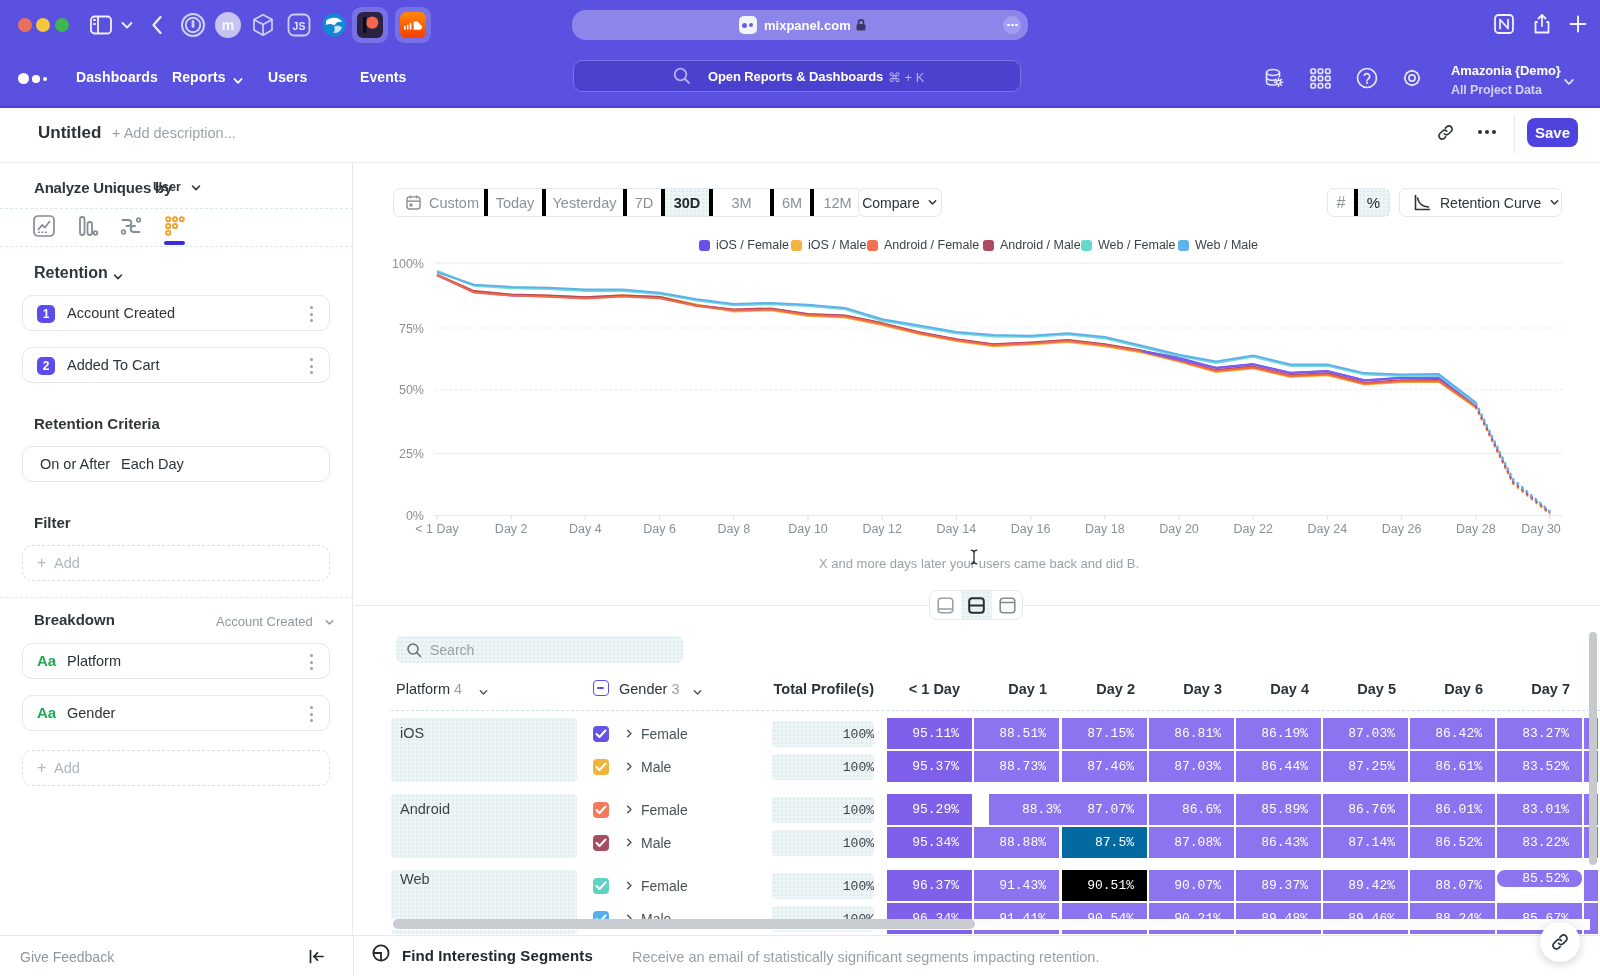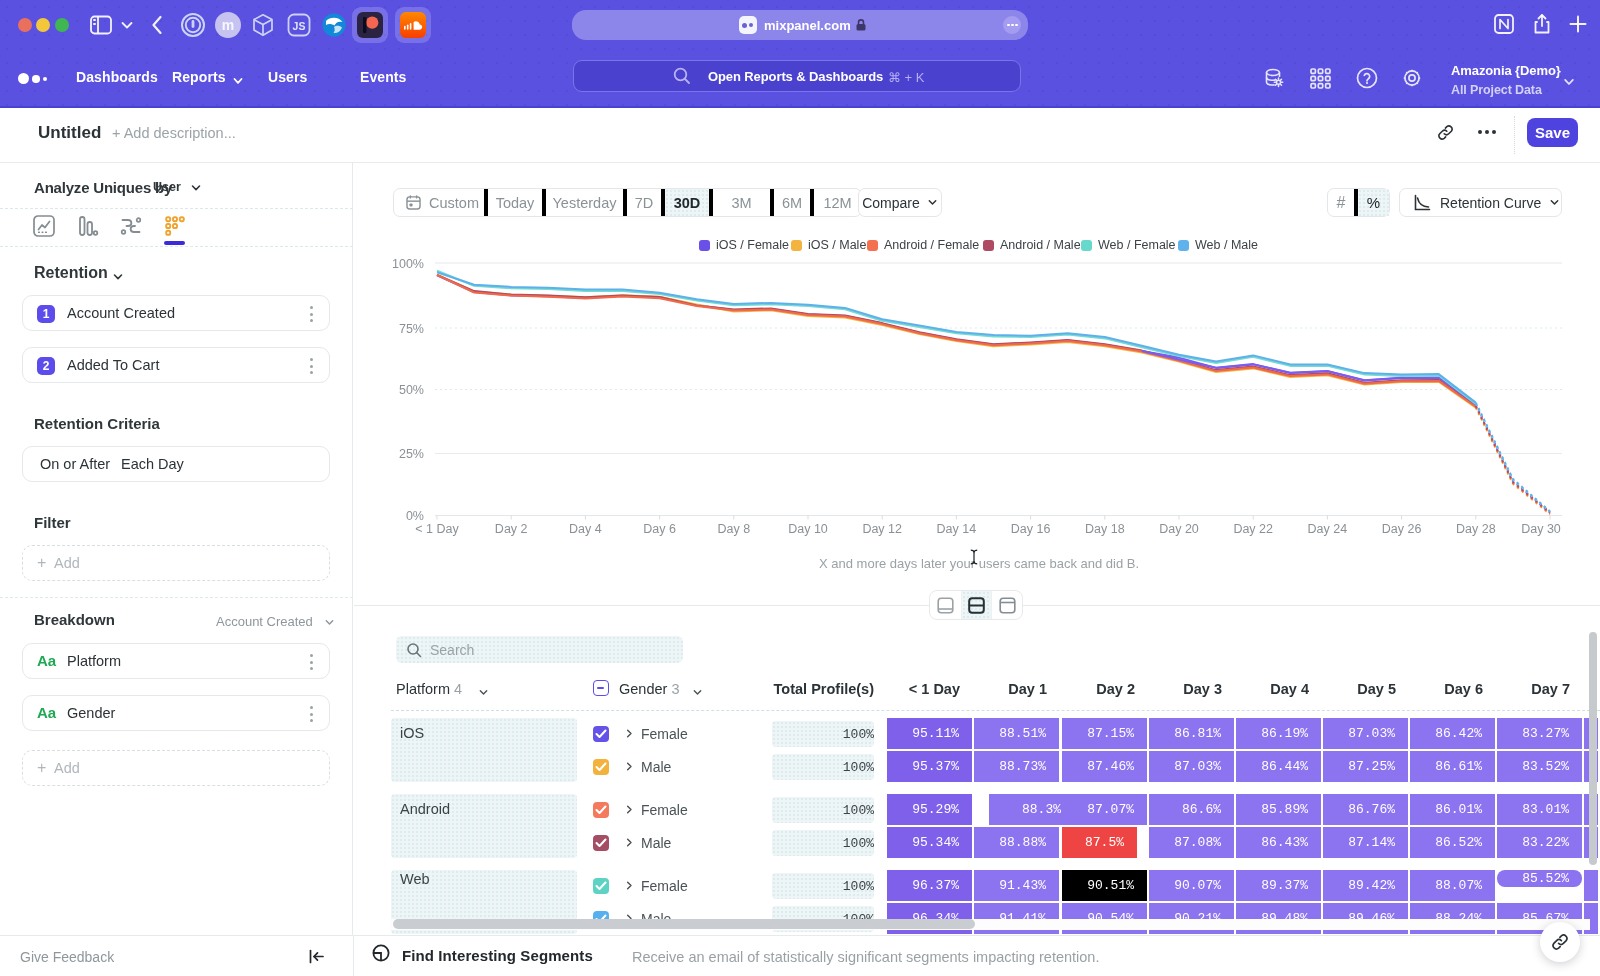--- a/index.html
+++ b/index.html
@@ -505,21 +505,21 @@
       </svg>
     </div>
 <svg class="abs" style="left:270px; top:674.0px;" width="11" height="11" viewBox="0 0 12 12">
       <path d="M4 2.5 L7.6 6 L4 9.5" fill="none" stroke="#4a5256" stroke-width="1.6" stroke-linecap="round" stroke-linejoin="round"></path>
     </svg>
 <div class="abs" style="left:287px; top:671.5px; color:#4a5256; font-size:14px;">Male</div>
 <div class="shim abs" style="left:418px; top:666.5px; width:102px; height:26px; border-radius:4px;"></div>
 <div class="abs mono" style="left:418px; top:672.5px; width:102px; text-align:right; color:#3c4347; font-size:13px;">100%</div>
 <div class="pcell" style="left:533px; top:664px; width:85px; height:31px; background:#7e60ea;">95.34%</div>
 <div class="pcell" style="left:620px; top:664px; width:85px; height:31px; background:#8c73f0;">88.88%</div>
-<div class="pcell" style="left:708px; top:664px; width:75px; height:31px; background:#ef4444;">87.5%</div>
+<div class="pcell" style="left:708px; top:664px; width:85px; height:31px; background:#0369a1;">87.5%</div>
 <div class="pcell" style="left:795px; top:664px; width:85px; height:31px; background:#8c73f0;">87.08%</div>
 <div class="pcell" style="left:882px; top:664px; width:85px; height:31px; background:#8c73f0;">86.43%</div>
 <div class="pcell" style="left:969px; top:664px; width:85px; height:31px; background:#8c73f0;">87.14%</div>
 <div class="pcell" style="left:1056px; top:664px; width:85px; height:31px; background:#8c73f0;">86.52%</div>
 <div class="pcell" style="left:1143px; top:664px; width:85px; height:31px; background:#8c73f0;">83.22%</div>
 <div class="pcell" style="left:1230px; top:664px; width:14px; height:31px; background:#8c73f0;"></div>
 <div class="shim abs" style="left:37px; top:707px; width:186px; height:64px; border-radius:4px;"></div>
 <div class="abs" style="left:46px; top:708px; color:#3c4347; font-size:14.5px;">Web</div>
 <div class="chk" style="left:239px; top:714.5px; background:#5ed3c4;">
       <svg width="12" height="10" viewBox="0 0 12 10">

